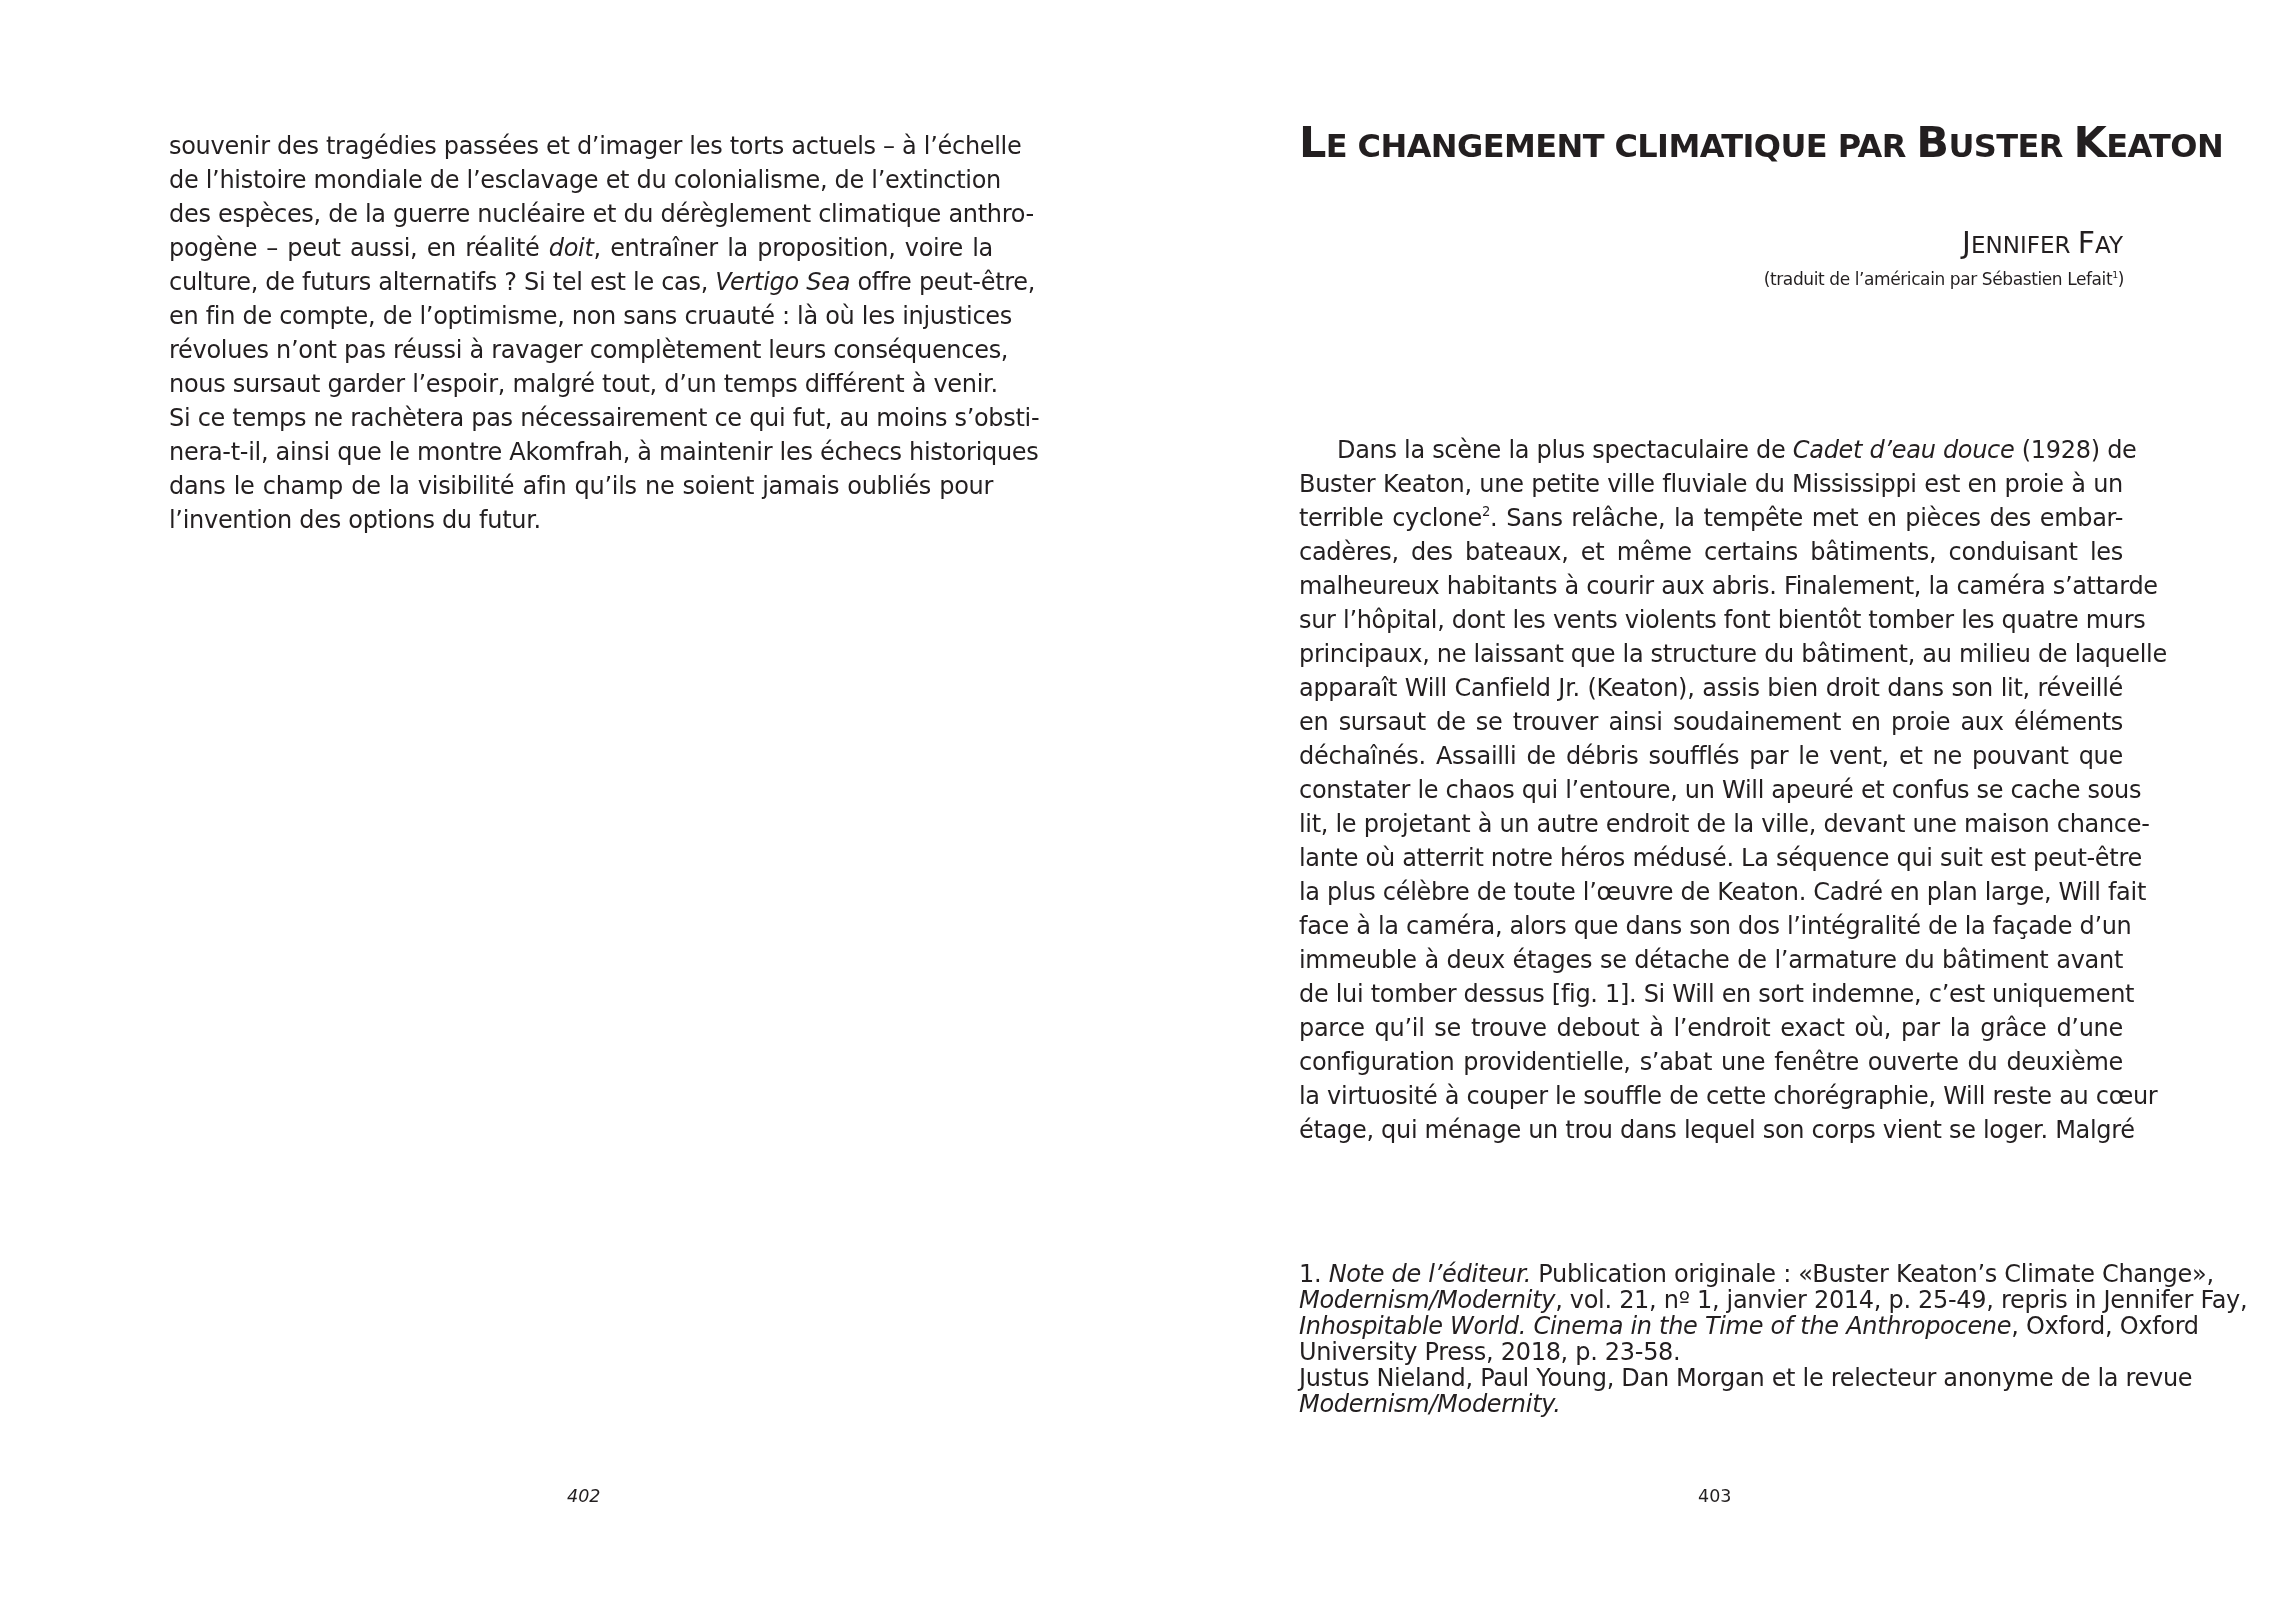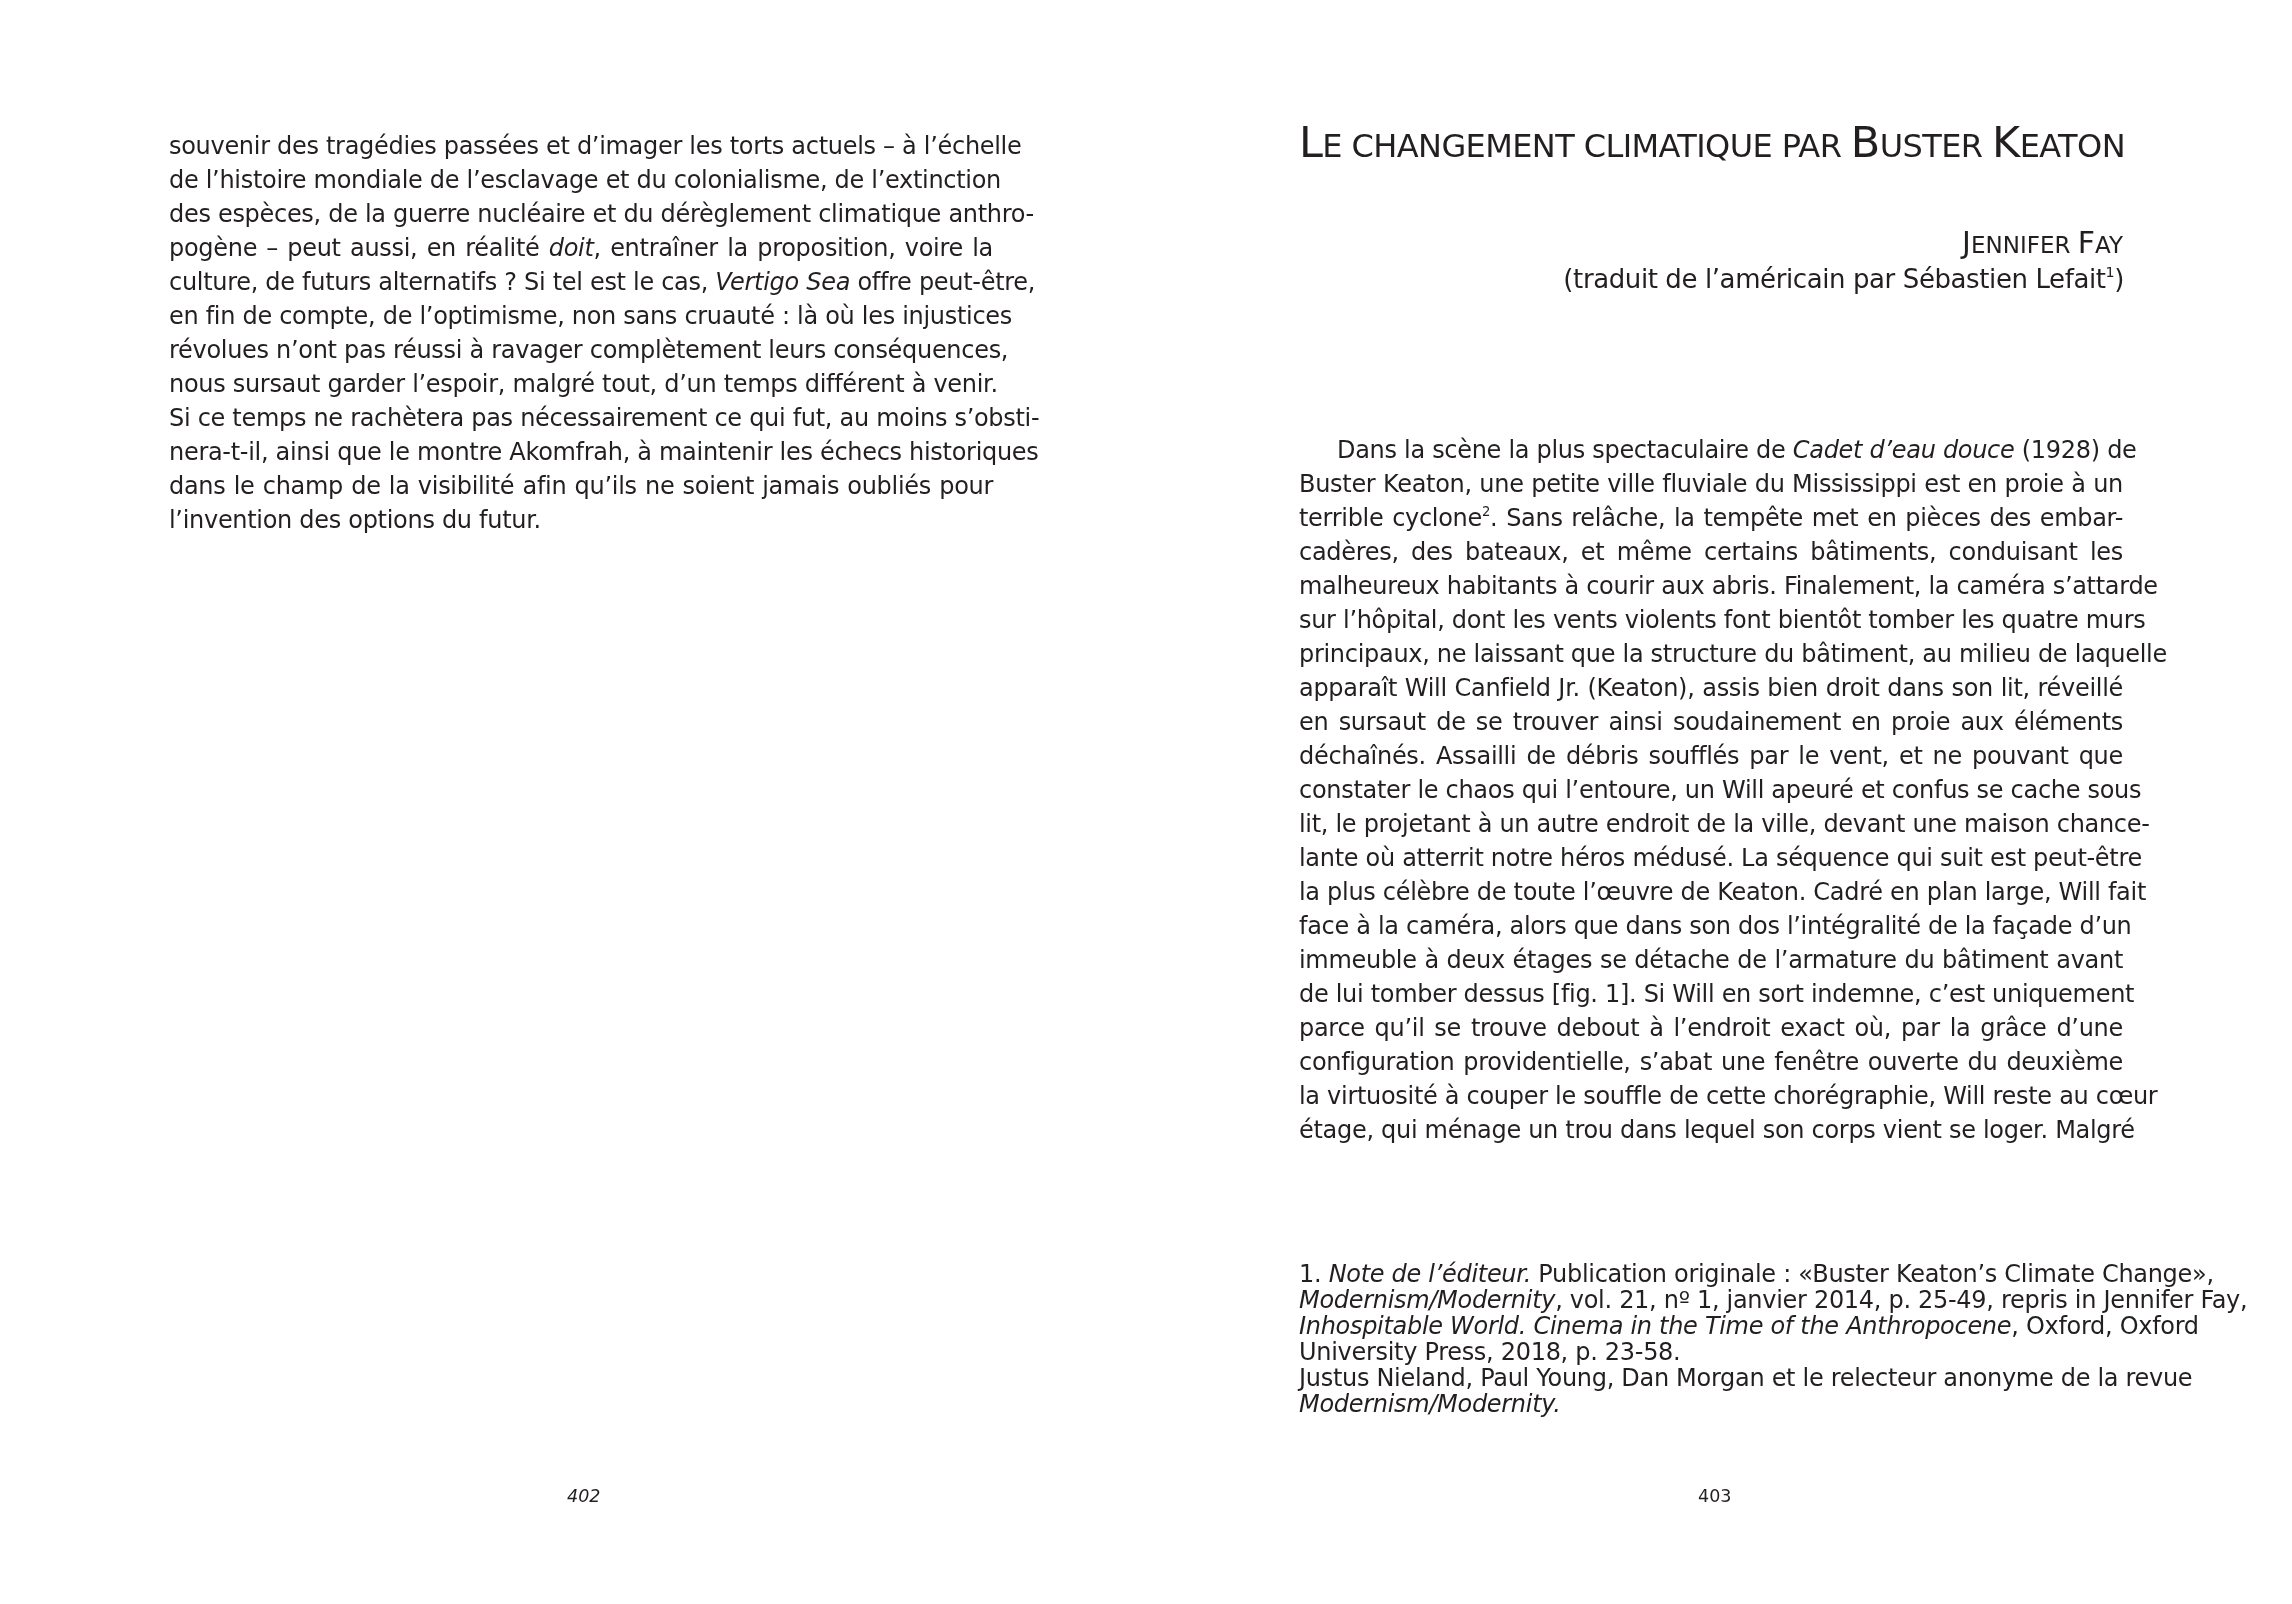--- a/index.html
+++ b/index.html
@@ -33,21 +33,21 @@
   }
   .title .small { font-size: 32px; text-transform: uppercase; }
 
   .author {
     position: absolute; right: 169px; top: 225px;
     font-size: 30px; line-height: 35px; text-align: right; white-space: nowrap;
   }
   .author .small { font-size: 23px; text-transform: uppercase; }
   .translator {
     position: absolute; right: 168px; top: 262px;
-    font-size: 26px; line-height: 35px; text-align: right; white-space: nowrap;
+    font-size: 17px; line-height: 35px; text-align: right; white-space: nowrap;
     letter-spacing: -0.4px;
   }
 
   .body-right { top: 433px; }
 
   .footnotes { position: absolute; left: 153px; top: 1261px; width: 824px; }
   .fn-line {
     display: block; white-space: nowrap;
     font-size: 24px; line-height: 26px; height: 26px;
     text-align: justify; text-align-last: justify; letter-spacing: -0.3px;
@@ -77,21 +77,21 @@
       <span class="line"><span class="seg">nous sursaut garder l’espoir, malgré tout, d’un temps différent à venir.</span></span>
       <span class="line"><span class="seg">Si ce temps ne rachètera pas nécessairement ce qui fut, au moins s’obsti-</span></span>
       <span class="line"><span class="seg">nera-t-il, ainsi que le montre Akomfrah, à maintenir les échecs historiques</span></span>
       <span class="line"><span class="seg">dans le champ de la visibilité afin qu’ils ne soient jamais oubliés pour</span></span>
       <span class="line last"><span class="seg">l’invention des options du futur.</span></span>
     </div>
   <div class="page-number pn-left">402</div>
 </div>
 
 <div class="page page-right">
-  <h1 class="title" id="title" style="margin:0;font-weight:normal;"><span>L</span><span class="small">e changement climatique par </span><span>B</span><span class="small">uster </span><span>K</span><span class="small">eaton</span></h1>
+  <h1 class="title" id="title" style="margin:0;font-weight:bold;"><span>L</span><span class="small">e changement climatique par </span><span>B</span><span class="small">uster </span><span>K</span><span class="small">eaton</span></h1>
   <div class="author" id="author"><span>J</span><span class="small">ennifer </span><span>F</span><span class="small">ay</span></div>
   <div class="translator">
     <span>(traduit de l’américain par Sébastien Lefait</span><sup>1</sup><span>)</span>
   </div>
   <div class="col-right body-right" id="right-body">
       <span class="line indent"><span class="seg">Dans la scène la plus spectaculaire de </span><em class="seg">Cadet d’eau douce</em><span class="seg"> (1928) de</span></span>
       <span class="line"><span class="seg">Buster Keaton, une petite ville fluviale du Mississippi est en proie à un</span></span>
       <span class="line"><span class="seg">terrible cyclone</span><sup>2</sup><span class="seg">. Sans relâche, la tempête met en pièces des embar-</span></span>
       <span class="line"><span class="seg">cadères, des bateaux, et même certains bâtiments, conduisant les</span></span>
       <span class="line"><span class="seg">malheureux habitants à courir aux abris. Finalement, la caméra s’attarde</span></span>

